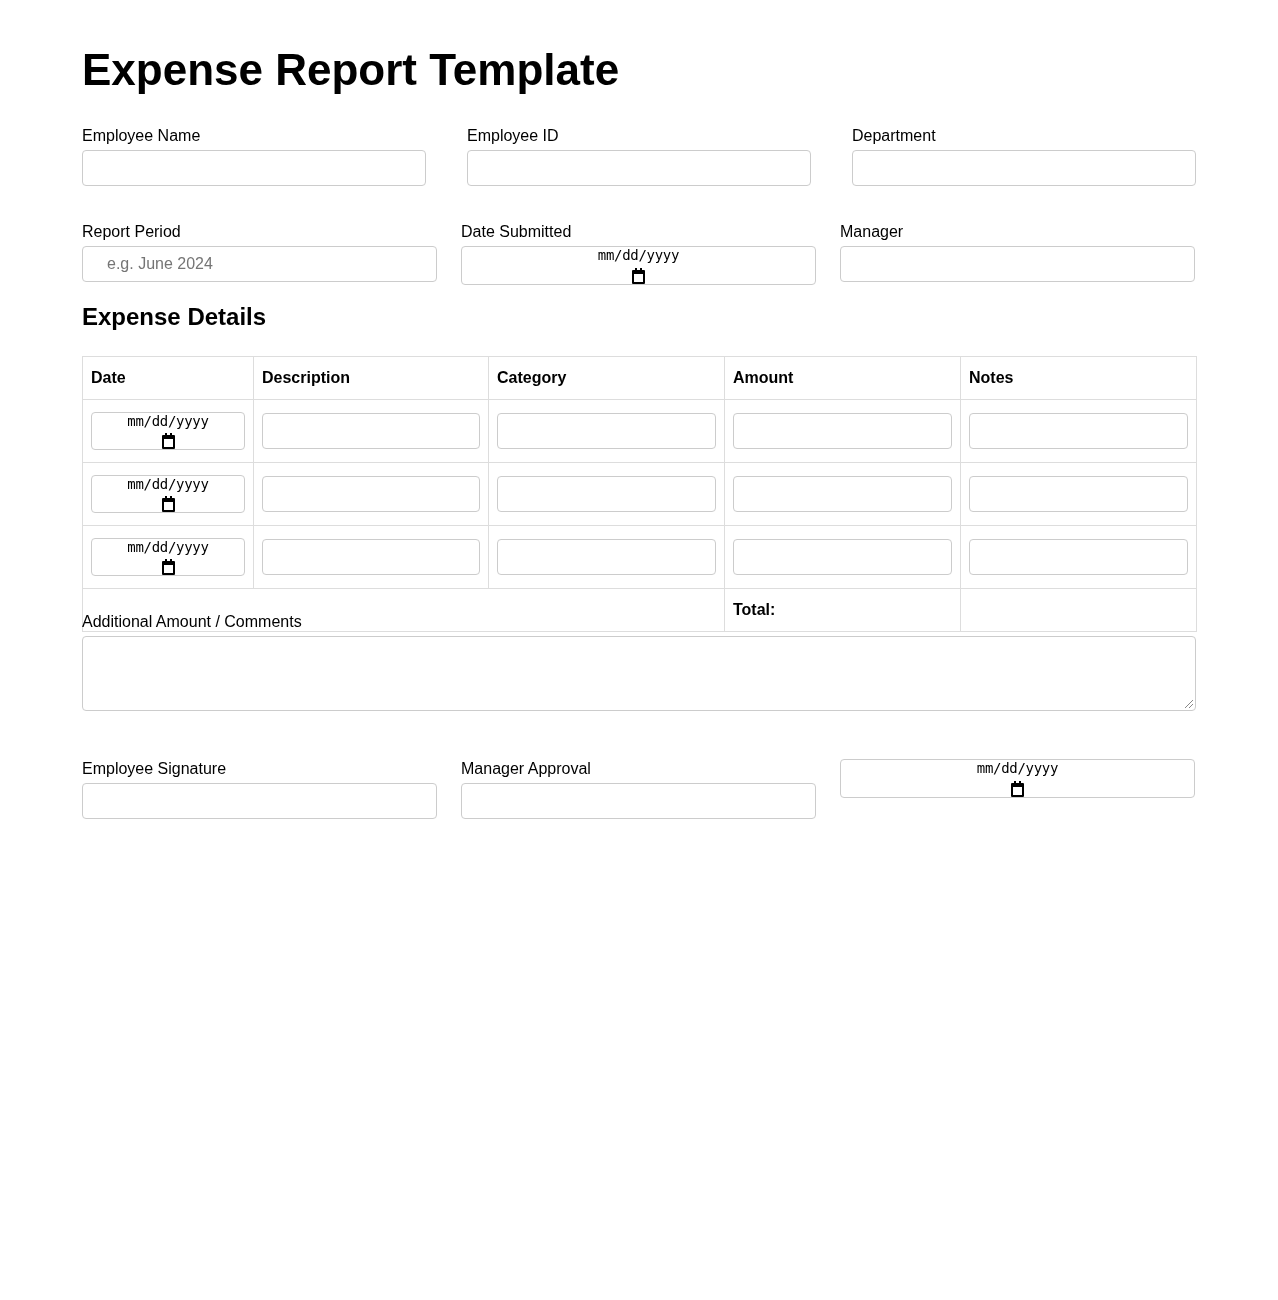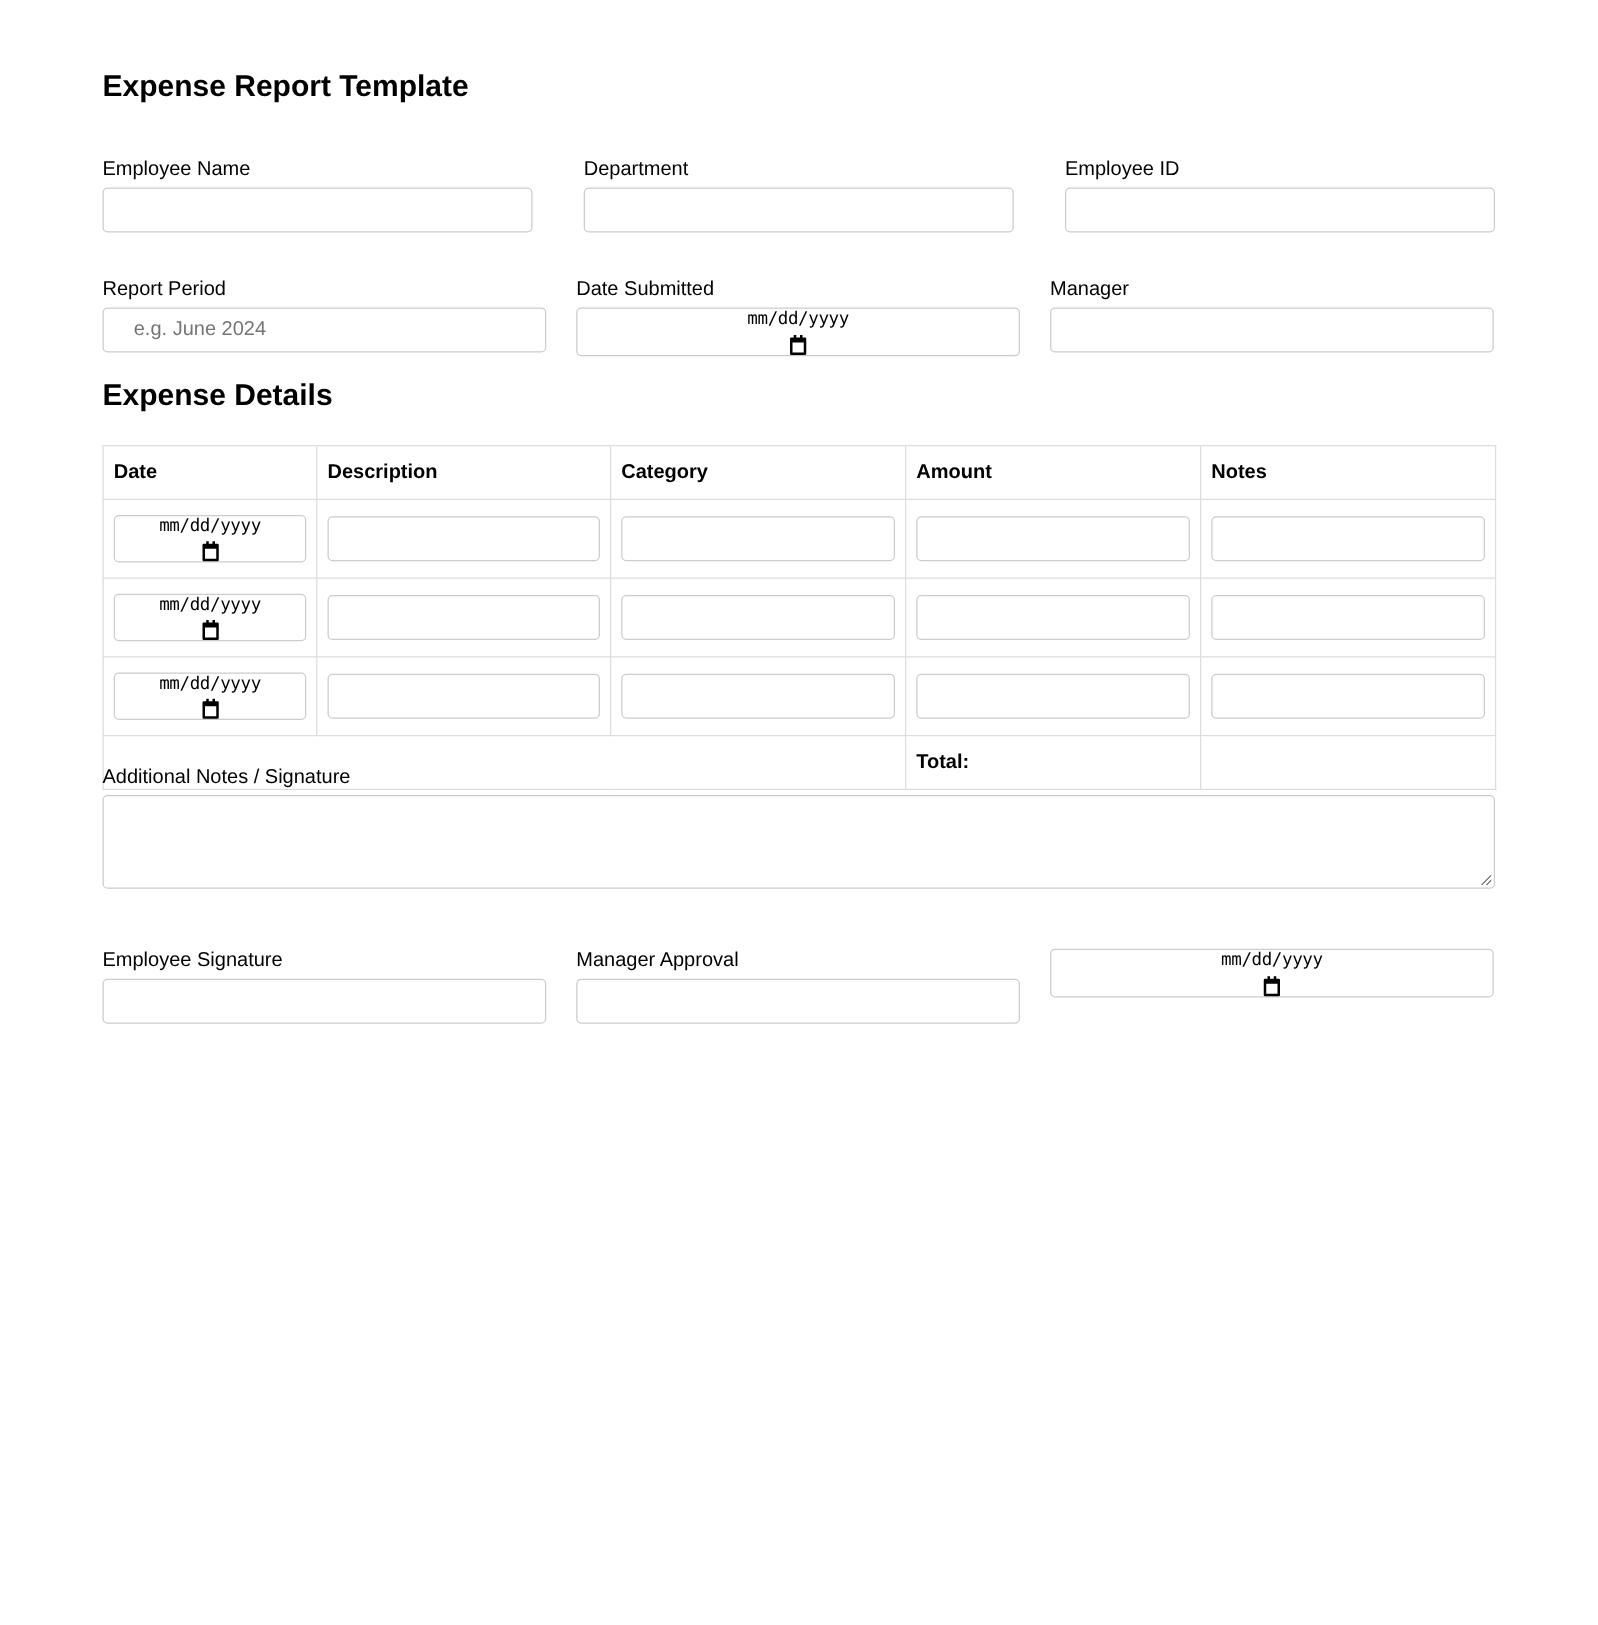--- a/index.html
+++ b/index.html
@@ -15,21 +15,21 @@
       position: absolute;
       left: 82px;
       top: 0;
       width: 1114px;
     }
     h1 {
       margin: 0;
       position: absolute;
       top: 50px;
       left: 0;
-      font-size: 24px;
+      font-size: 44px;
       font-weight: bold;
       line-height: 40px;
       text-align: center;
     }
     h2 {
       margin: 0;
       position: absolute;
       left: 0;
       top: 302px;
       font-size: 24px;
@@ -163,25 +163,25 @@
 <div class="page">
 
   <h1>Expense Report Template</h1>
 
   <div class="row" style="top:126px;gap:41px;">
     <div class="field">
       <label>Employee Name</label>
       <div class="text-input"></div>
     </div>
     <div class="field">
+      <label>Employee ID</label>
+      <div class="text-input"></div>
+    </div>
+    <div class="field">
       <label>Department</label>
-      <div class="text-input"></div>
-    </div>
-    <div class="field">
-      <label>Employee ID</label>
       <div class="text-input"></div>
     </div>
   </div>
 
   <div class="row" style="top:222px;">
     <div class="field">
       <label>Report Period</label>
       <div class="text-input placeholder">e.g. June 2024</div>
     </div>
     <div class="field">
@@ -279,21 +279,21 @@
       </tr>
       <tr>
         <td class="total-row" colspan="3"></td>
         <td class="total-row total-label">Total:</td>
         <td class="total-row"></td>
       </tr>
     </tbody>
   </table>
 
   <div class="notes-block">
-    <label>Additional Notes / Signature</label>
+    <label>Additional Amount / Comments</label>
     <div class="textarea">
       <span></span>
       <span class="resize-handle"></span>
     </div>
   </div>
 
   <div class="row" style="top:759px;">
     <div class="field">
       <label>Employee Signature</label>
       <div class="text-input"></div>

